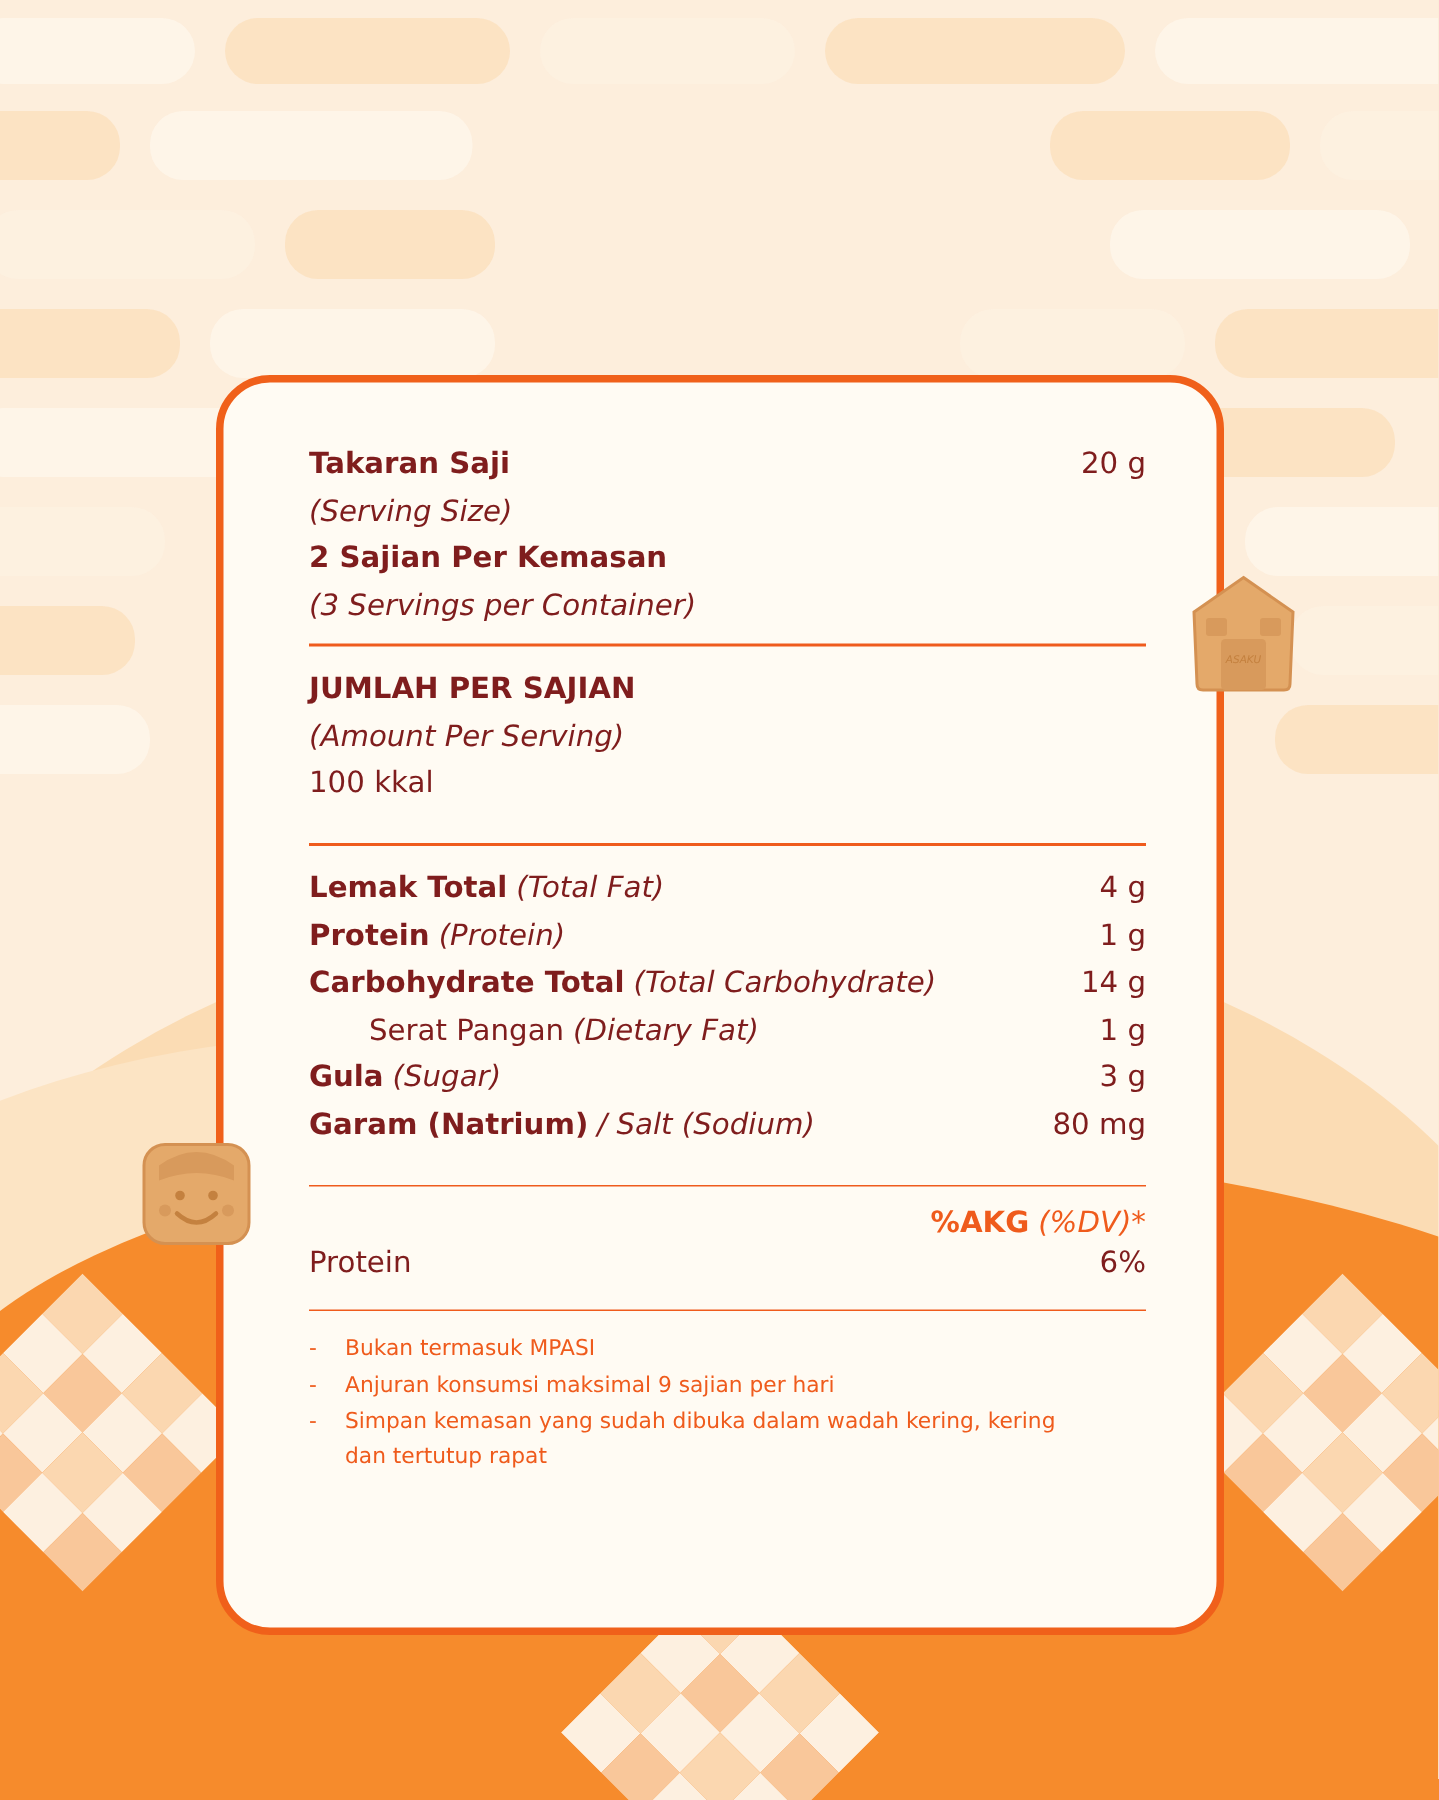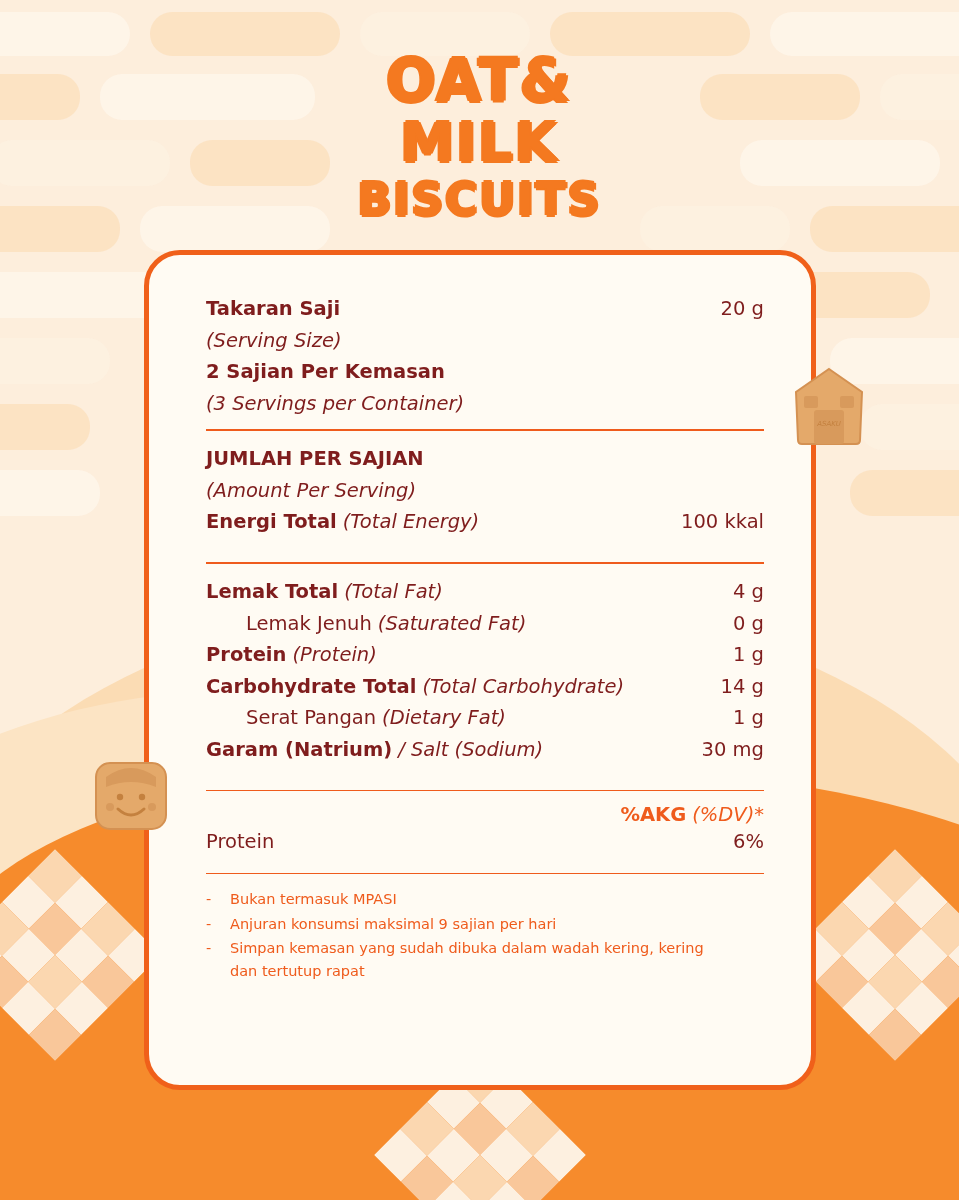--- a/index.html
+++ b/index.html
@@ -182,21 +182,21 @@
   .note .dash { width: 14px; flex: 0 0 14px; }
   .note .text { max-width: 505px; }
 
   
   .biscuit {
     position: absolute;
     z-index: 7;
   }
   .biscuit-house {
     left: 790px;
-    top: 366px;
+    top: 382px;
     width: 78px;
     height: 80px;
     font-style: italic;
   }
   .biscuit-girl {
     left: 86px;
     top: 755px;
     width: 90px;
     height: 82px;
   }
@@ -295,25 +295,20 @@
     <div class="cell" style="left:0;top:75px;background:#FBD7B0;"></div>
     <div class="cell" style="left:37.5px;top:75px;background:#FDF0E0;"></div>
     <div class="cell" style="left:75px;top:75px;background:#FBD7B0;"></div>
     <div class="cell" style="left:112.5px;top:75px;background:#FDF0E0;"></div>
     <div class="cell" style="left:0;top:112.5px;background:#FDF0E0;"></div>
     <div class="cell" style="left:37.5px;top:112.5px;background:#F9C79A;"></div>
     <div class="cell" style="left:75px;top:112.5px;background:#FDF0E0;"></div>
 
   </div>
 
-  <div class="title-wrap">
-    <span class="title-line title-1">OAT&amp;</span>
-    <span class="title-line title-2">MILK</span>
-    <span class="title-line title-3">BISCUITS</span>
-  </div>
 
   <div class="biscuit biscuit-house">
     <svg width="78" height="80" viewBox="0 0 78 80">
       <path d="M39 3 L72 26 L70 74 Q70 78 66 78 L12 78 Q8 78 8 74 L6 26 Z" fill="#E4A96A" stroke="#D49152" stroke-width="2"></path>
       <rect x="24" y="44" width="30" height="34" rx="3" fill="#D89A5C"></rect>
       <rect x="14" y="30" width="14" height="12" rx="2" fill="#D89A5C"></rect>
       <rect x="50" y="30" width="14" height="12" rx="2" fill="#D89A5C"></rect>
       <text x="39" y="60" font-size="7" text-anchor="middle" fill="#C4813F" font-family="DejaVu Sans, sans-serif">ASAKU</text>
     </svg>
   </div>
@@ -354,45 +349,34 @@
 
       <div class="row">
         <span class="label bold">JUMLAH PER SAJIAN</span>
         <span class="val"></span>
       </div>
       <div class="row">
         <span class="label ital">(Amount Per Serving)</span>
         <span class="val"></span>
       </div>
       <div class="row">
-        <span class="label">
-          <span class="bold">Energi Total</span>
-          <span class="ital reg">(Total Energy)</span>
-        </span>
         <span class="val">100 kkal</span>
       </div>
 
       <div class="spacer-md"></div>
       <hr class="rule">
 
       <div class="row">
         <span class="label">
           <span class="bold">Lemak Total</span>
           <span class="ital reg">(Total Fat)</span>
         </span>
         <span class="val">4 g</span>
       </div>
 
-      <div class="row">
-        <span class="label indent">
-          <span class="reg">Lemak Jenuh</span>
-          <span class="ital reg">(Saturated Fat)</span>
-        </span>
-        <span class="val">0 g</span>
-      </div>
 
       <div class="row">
         <span class="label">
           <span class="bold">Protein</span>
           <span class="ital reg">(Protein)</span>
         </span>
         <span class="val">1 g</span>
       </div>
 
       <div class="row">
@@ -404,27 +388,34 @@
       </div>
 
       <div class="row">
         <span class="label indent">
           <span class="reg">Serat Pangan</span>
           <span class="ital reg">(Dietary Fat)</span>
         </span>
         <span class="val">1 g</span>
       </div>
 
+      <div class="row">
+        <span class="label">
+          <span class="bold">Gula</span>
+          <span class="ital reg">(Sugar)</span>
+        </span>
+        <span class="val">3 g</span>
+      </div>
 
       <div class="row">
         <span class="label">
           <span class="bold">Garam (Natrium)</span>
           <span class="ital reg">/ Salt (Sodium)</span>
         </span>
-        <span class="val">30 mg</span>
+        <span class="val">80 mg</span>
       </div>
 
       <div class="spacer-md"></div>
       <hr class="rule thin">
 
       <div class="akg-row">
         <span class="bold">%AKG</span>
         <span class="ital reg">(%DV)*</span>
       </div>
 

